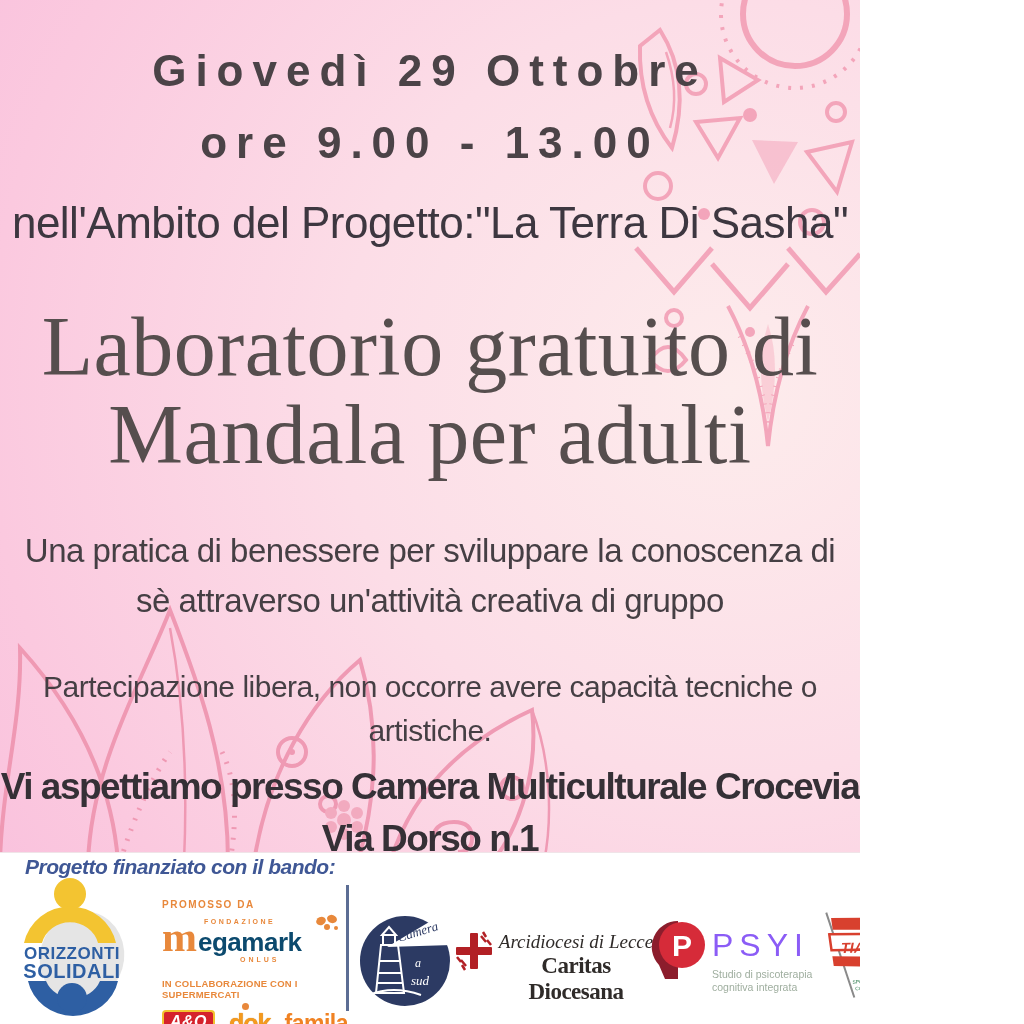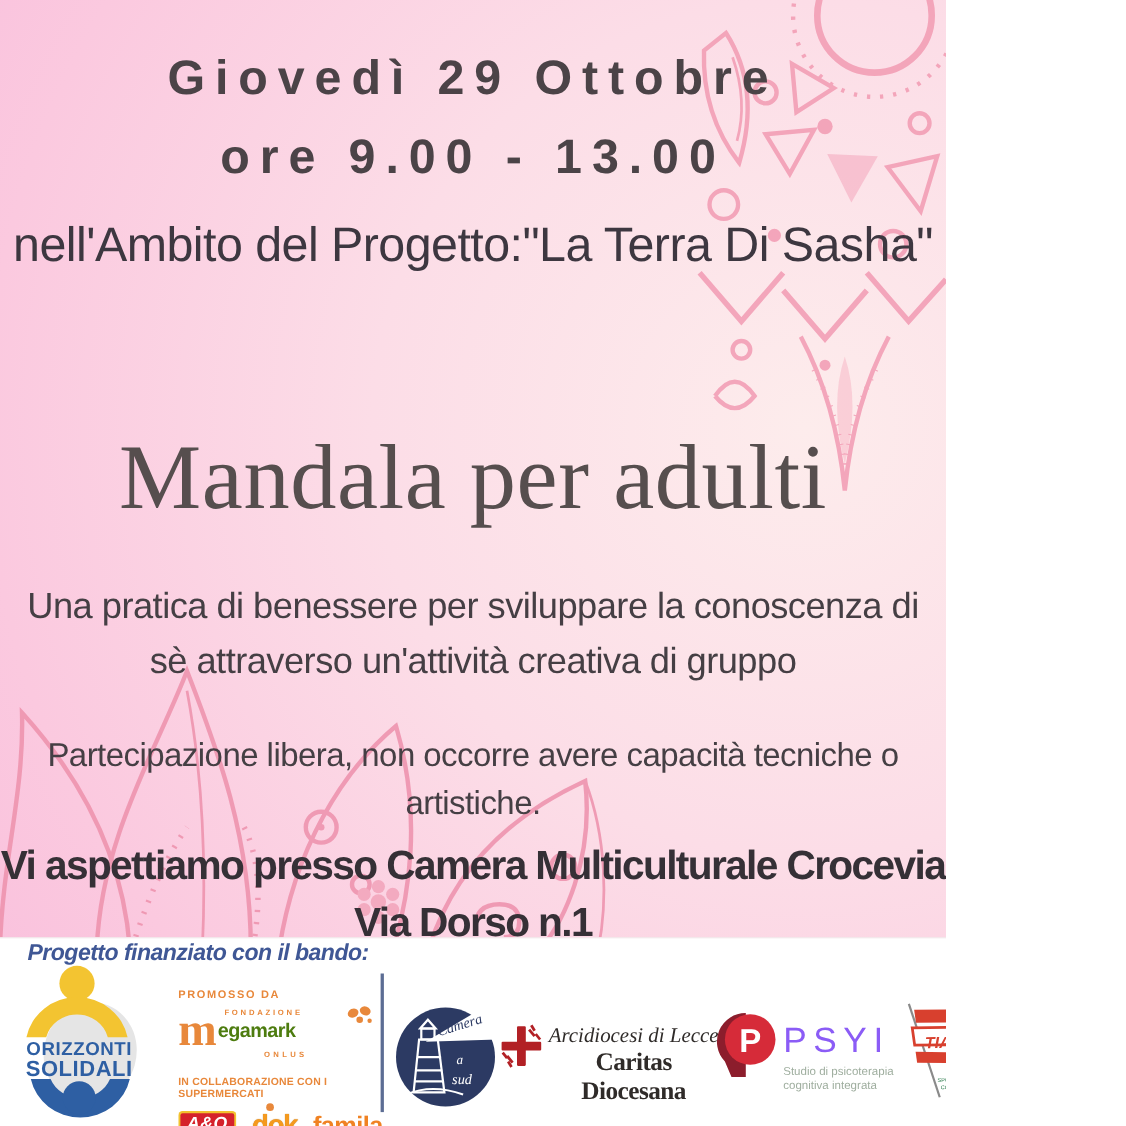--- a/index.html
+++ b/index.html
@@ -23,21 +23,21 @@
   .funding{position:absolute;left:25px;top:2px;font-size:21px;font-weight:700;font-style:italic;color:#3f5795;letter-spacing:-0.5px;}
   .abs{position:absolute;}
   .divider{position:absolute;left:346px;top:32px;width:3px;height:126px;background:#5c6d94;}
 
   
   .mm{position:absolute;left:162px;top:46px;width:186px;}
   .mm .promosso{font-size:10px;font-weight:700;color:#e8883b;letter-spacing:1.5px;}
   .mm .wordmark{position:relative;margin-top:8px;height:44px;}
   .mm .fond{position:absolute;left:42px;top:0;font-size:7px;font-weight:700;color:#e8883b;letter-spacing:2.5px;}
   .mm .m1{position:absolute;left:0;top:0;font-family:"Liberation Serif",serif;font-size:42px;line-height:38px;font-weight:700;color:#e8883b;}
-  .mm .m2{position:absolute;left:36px;top:9px;font-size:18px;font-weight:700;color:#4d7c0f;letter-spacing:-0.5px;}
+  .mm .m2{position:absolute;left:36px;top:9px;font-size:26px;font-weight:700;color:#0c4a6e;letter-spacing:-0.5px;}
   .mm .onlus{position:absolute;left:78px;top:38px;font-size:7px;font-weight:700;color:#e8883b;letter-spacing:3px;}
   .mm .butterfly{position:absolute;left:152px;top:-4px;}
   .mm .collab{margin-top:16px;font-size:9.5px;font-weight:700;color:#e8883b;letter-spacing:0.2px;}
   .markets{margin-top:9px;display:flex;align-items:center;gap:14px;}
   .logo-aeo{display:inline-block;background:#d5222b;color:#fff;font-weight:800;font-style:italic;
     font-size:16px;padding:1px 6px 2px;border:2px solid #f2c230;border-radius:4px;
     border-bottom:4px solid #2b4ea2;letter-spacing:0.5px;}
   .logo-dok{font-size:25px;font-weight:800;color:#f59a1e;letter-spacing:-1px;
     text-shadow:0 0 1px #b96a00;position:relative;}
   .logo-dok::after{content:"";position:absolute;left:13px;top:-6px;width:7px;height:7px;border-radius:50%;background:#e8883b;}
@@ -110,20 +110,21 @@
           <circle cx="365" cy="261" r="6"></circle>
         <circle cx="339" cy="275" r="6"></circle>
           <circle cx="365" cy="275" r="6"></circle>
       </g>
     </g>
   </svg>
 
   <div class="txt date" style="top:46px;">Giovedì 29 Ottobre</div>
   <div class="txt date" style="top:118px;">ore 9.00 - 13.00</div>
   <div class="txt proj" style="top:198px;">nell'Ambito del Progetto:"La Terra Di Sasha"</div>
+  <div class="txt title" style="top:298px;">Laboratorio gratuito di</div>
   <div class="txt title" style="top:386px;">Mandala per adulti</div>
   <div class="txt desc" style="top:532px;">Una pratica di benessere per sviluppare la conoscenza di</div>
   <div class="txt desc" style="top:582px;">sè attraverso un'attività creativa di gruppo</div>
   <div class="txt part" style="top:670px;">Partecipazione libera, non occorre avere capacità tecniche o</div>
   <div class="txt part" style="top:714px;">artistiche.</div>
   <div class="txt venue" style="top:766px;">Vi aspettiamo presso Camera Multiculturale Crocevia</div>
   <div class="txt venue" style="top:818px;">Via Dorso n.1</div>
 
   <div class="footer">
 

